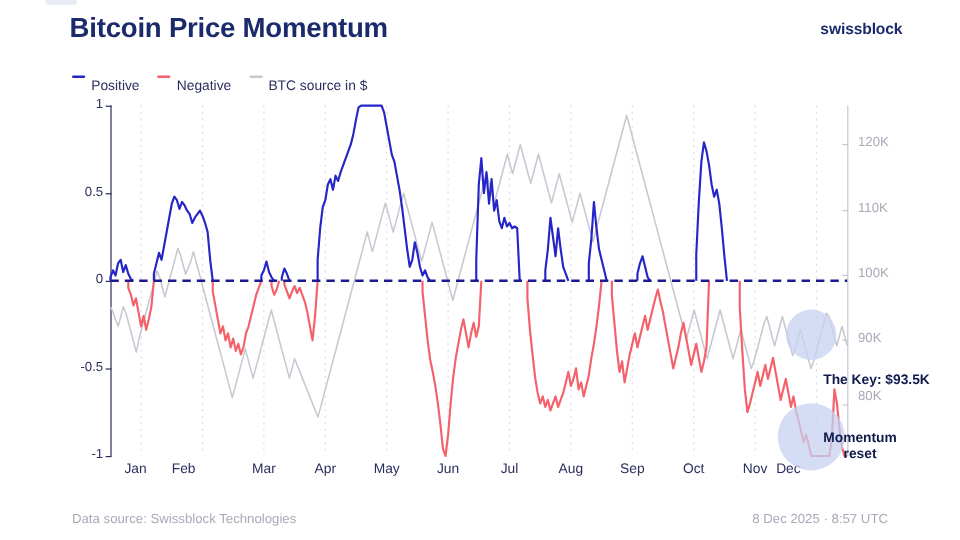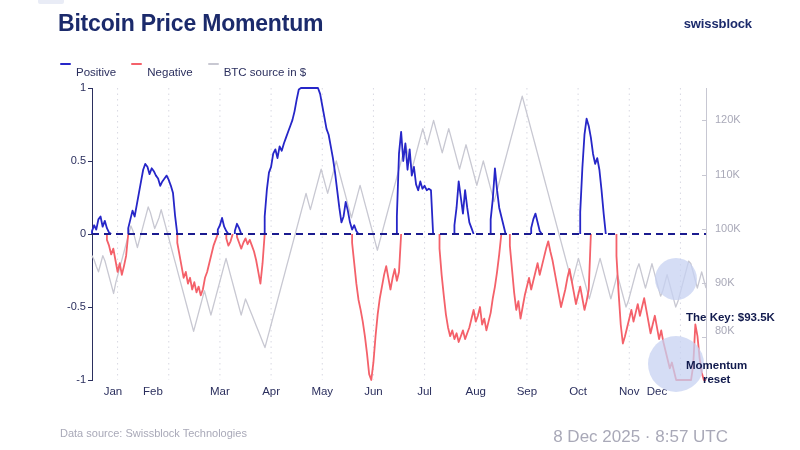--- a/index.html
+++ b/index.html
@@ -126,23 +126,23 @@
   
   .footer-left {
     position: absolute;
     left: 60px;
     top: 427px;
     font-size: 11px;
     color: #a9a9b8;
   }
   .footer-right {
     position: absolute;
-    right: 72px;
+    right: 60px;
     top: 427px;
-    font-size: 17px;
+    font-size: 11px;
     color: #a9a9b8;
   }
 </style>
 </head>
 <body>
 
 <div id="page">
 
   <div class="top-crumb"></div>
 

